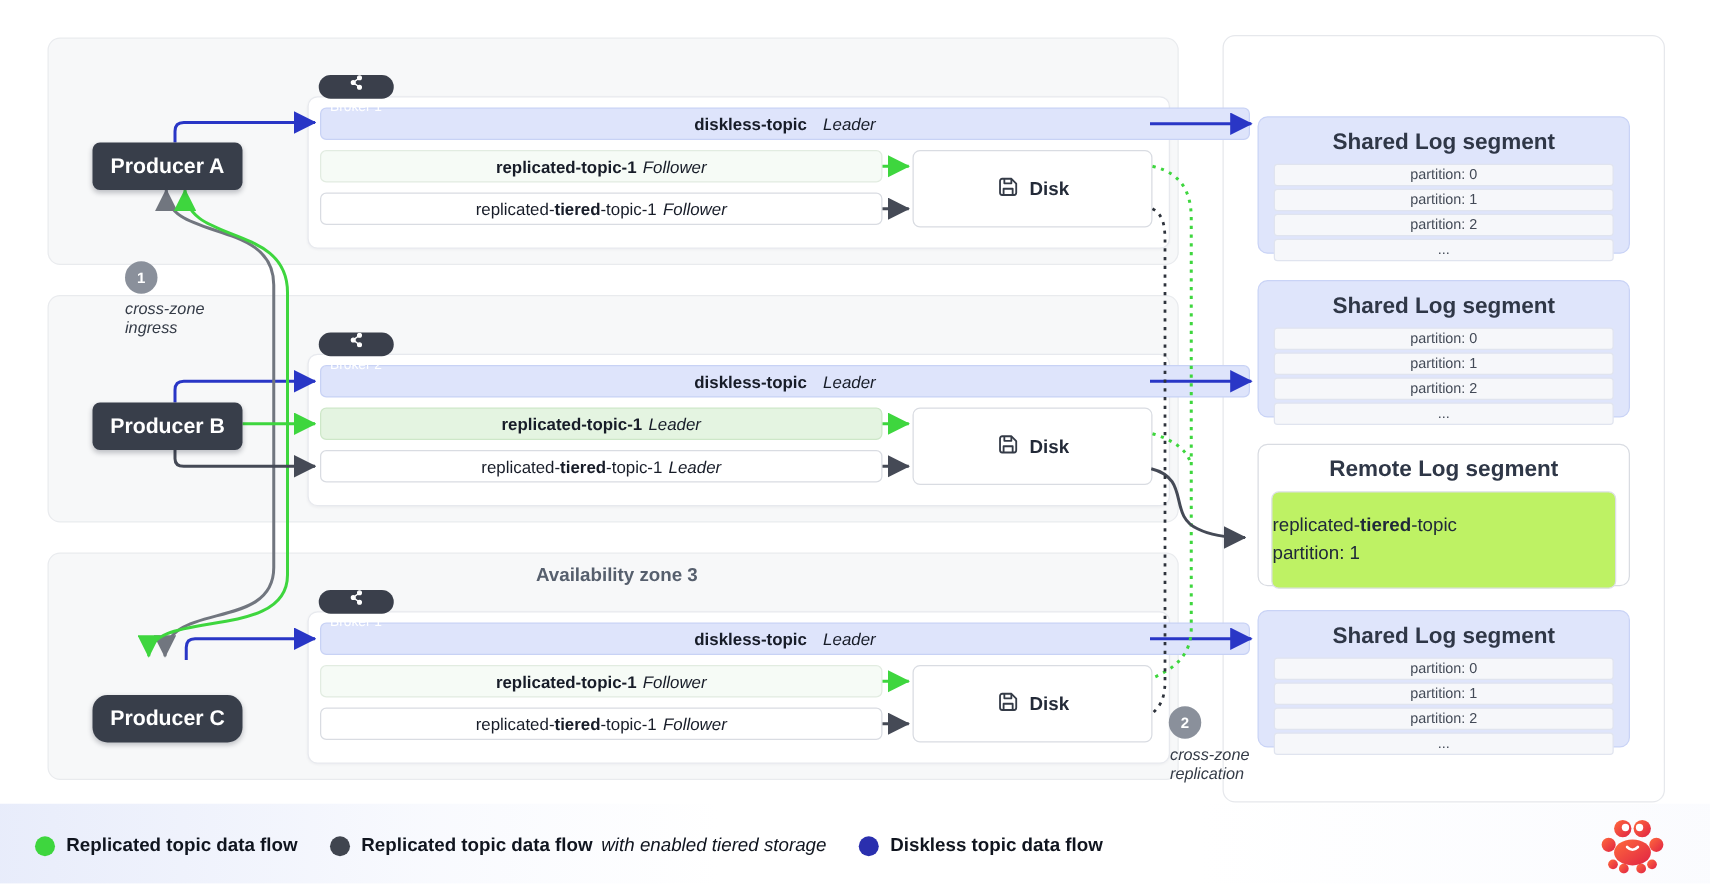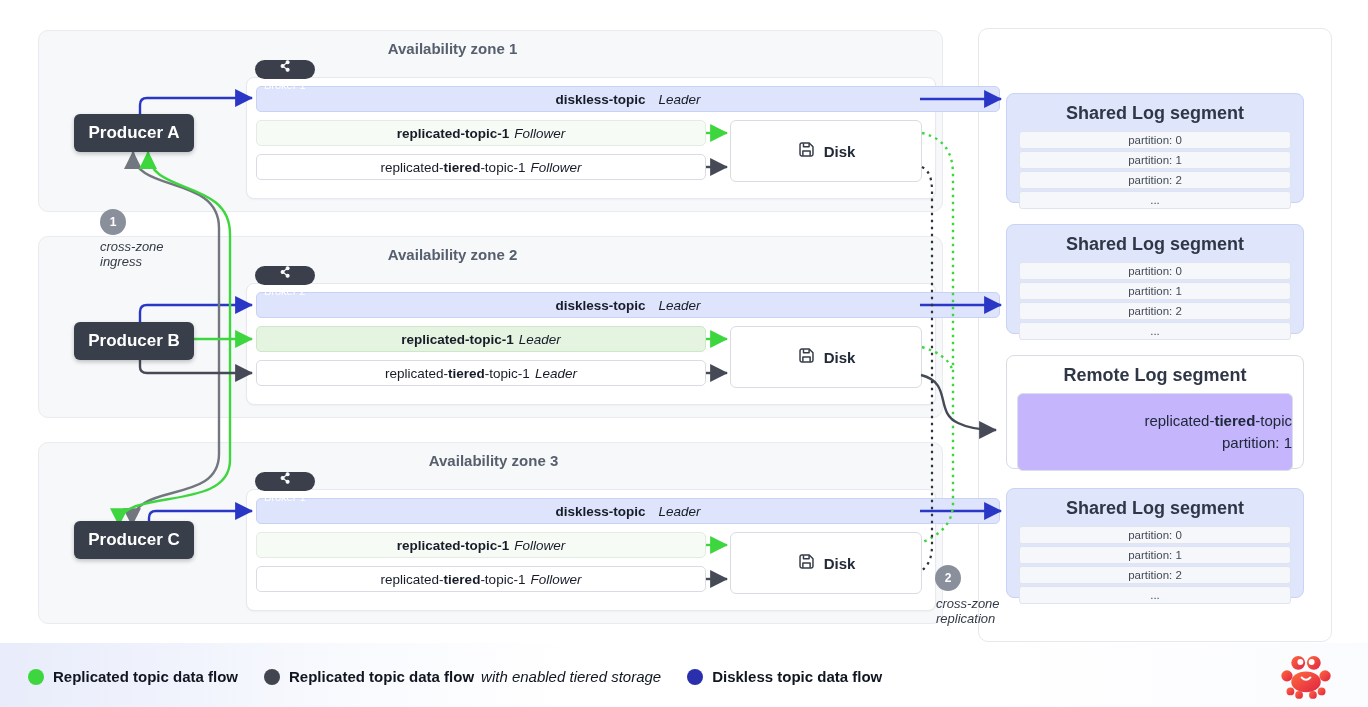--- a/index.html
+++ b/index.html
@@ -38,22 +38,22 @@
         border:1px solid #e6e8ec;border-radius:10px;box-sizing:border-box;}
   .s3-header{position:absolute;left:978px;top:46px;width:354px;display:flex;align-items:center;
         justify-content:center;gap:10px;font-size:17px;color:#10151f;z-index:3;}
   .s3-header b{font-weight:700;}
   .seg{position:absolute;left:1006px;width:298px;border-radius:8px;box-sizing:border-box;z-index:3;}
   .seg.shared{background:#dfe5fb;border:1px solid #c9d3f6;}
   .seg.remote{background:#ffffff;border:1px solid #d9dce2;}
   .seg-title{text-align:center;font-size:18px;font-weight:700;color:#2f3747;margin:9px 0 7px;}
   .prow{margin:0 12px 2px;background:#f6f7fa;border:1px solid #e0e4ef;border-radius:3px;
         text-align:center;font-size:11.5px;color:#434a57;line-height:16px;}
-  .remote-inner{margin:0 10px 10px;background:#c4b5fd;border:1px solid #dcdfe4;border-radius:6px;
-        height:76px;display:flex;flex-direction:column;align-items:flex-end;justify-content:center;
+  .remote-inner{margin:0 10px 10px;background:#bef264;border:1px solid #dcdfe4;border-radius:6px;
+        height:76px;display:flex;flex-direction:column;align-items:flex-start;justify-content:center;
         font-size:15px;color:#20293a;line-height:22px;}
   
   .legend{position:absolute;left:28px;top:668px;display:flex;align-items:center;gap:26px;z-index:6;}
   .litem{display:flex;align-items:center;gap:9px;font-size:15px;font-weight:600;color:#10151f;}
   .litem i{font-weight:400;font-style:italic;margin-left:-2px;}
   .dot{width:16px;height:16px;border-radius:50%;}
   .dot.green{background:#3ed63e;} .dot.dark{background:#40454f;} .dot.blue{background:#2a2fae;}
   
   .bottom-wash{position:absolute;left:0;bottom:0;width:100%;height:64px;z-index:0;
         background:linear-gradient(90deg,rgba(213,221,247,.55) 0%,rgba(236,240,252,.35) 25%,
@@ -68,21 +68,20 @@
   .crab{position:absolute;left:1280px;top:651px;z-index:6;}
 </style>
 </head>
 <body>
 
 <div class="canvas">
 
   <div class="bottom-wash"></div>
 
   <div class="zone" style="top:30px;"></div>
-  <div class="zone-title" style="top:40px;">Availability zone 1</div>
   <div class="broker-badge" style="left:255px;top:60px;">
     <span>
       <svg width="10" height="12" viewBox="0 0 10 12">
           <g stroke="#fff" stroke-width="1.1" fill="#fff">
       <circle cx="2.6" cy="6" r="1.5"></circle>
             <circle cx="7.6" cy="2.2" r="1.5"></circle>
             <circle cx="7.6" cy="9.8" r="1.5"></circle>
       <line x1="3.7" y1="5.1" x2="6.6" y2="3"></line>
             <line x1="3.7" y1="6.9" x2="6.6" y2="9"></line>
           </g>
@@ -114,21 +113,20 @@
       <svg width="19" height="19" viewBox="0 0 22 22" fill="none" stroke="#343b47" stroke-width="1.7" stroke-linejoin="round">
         <path d="M3.5 5.5a2 2 0 0 1 2-2h8.6l4.4 4.4v8.6a2 2 0 0 1-2 2h-11a2 2 0 0 1-2-2z"></path>
         <path d="M7.5 3.8v3.9h6.5V3.8"></path>
           <path d="M6.8 18.3v-5.6h8.4v5.6"></path>
       </svg>
     </span>
     <span>Disk</span>
   </div>
 
   <div class="zone" style="top:236px;"></div>
-  <div class="zone-title" style="top:246px;">Availability zone 2</div>
   <div class="broker-badge" style="left:255px;top:266px;">
     <span>
       <svg width="10" height="12" viewBox="0 0 10 12">
           <g stroke="#fff" stroke-width="1.1" fill="#fff">
       <circle cx="2.6" cy="6" r="1.5"></circle>
             <circle cx="7.6" cy="2.2" r="1.5"></circle>
             <circle cx="7.6" cy="9.8" r="1.5"></circle>
       <line x1="3.7" y1="5.1" x2="6.6" y2="3"></line>
             <line x1="3.7" y1="6.9" x2="6.6" y2="9"></line>
           </g>
@@ -207,21 +205,21 @@
         <path d="M3.5 5.5a2 2 0 0 1 2-2h8.6l4.4 4.4v8.6a2 2 0 0 1-2 2h-11a2 2 0 0 1-2-2z"></path>
         <path d="M7.5 3.8v3.9h6.5V3.8"></path>
           <path d="M6.8 18.3v-5.6h8.4v5.6"></path>
       </svg>
     </span>
     <span>Disk</span>
   </div>
 
   <div class="producer" style="top:114px;">Producer A</div>
   <div class="producer" style="top:322px;">Producer B</div>
-  <div class="producer" style="top:521px;">Producer C</div>
+  <div class="producer" style="top:556px;border-radius:12px;">Producer C</div>
 
   <div class="numbadge" style="left:100px;top:209px;">1</div>
   <div class="caption" style="left:100px;top:239px;">
     <div>cross-zone</div>
     <div>ingress</div>
   </div>
   <div class="numbadge" style="left:935px;top:565px;">2</div>
   <div class="caption" style="left:936px;top:596px;">
     <div>cross-zone</div>
     <div>replication</div>

